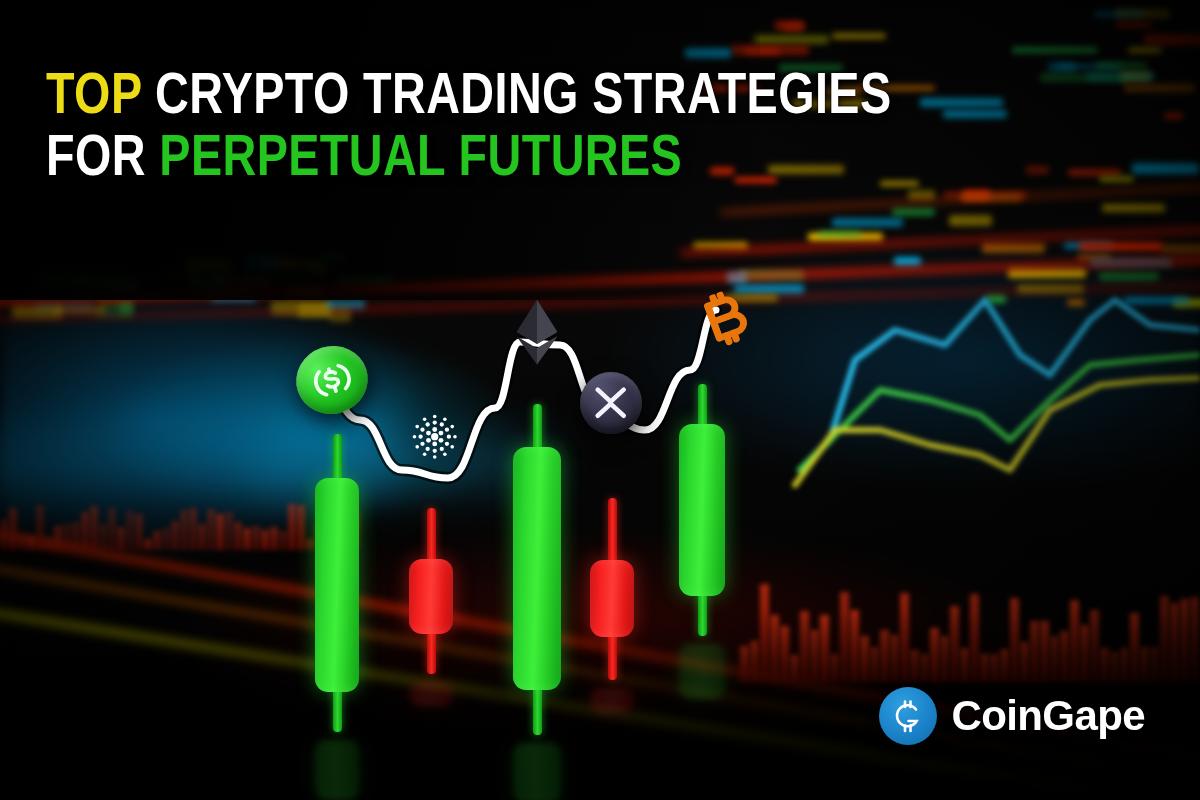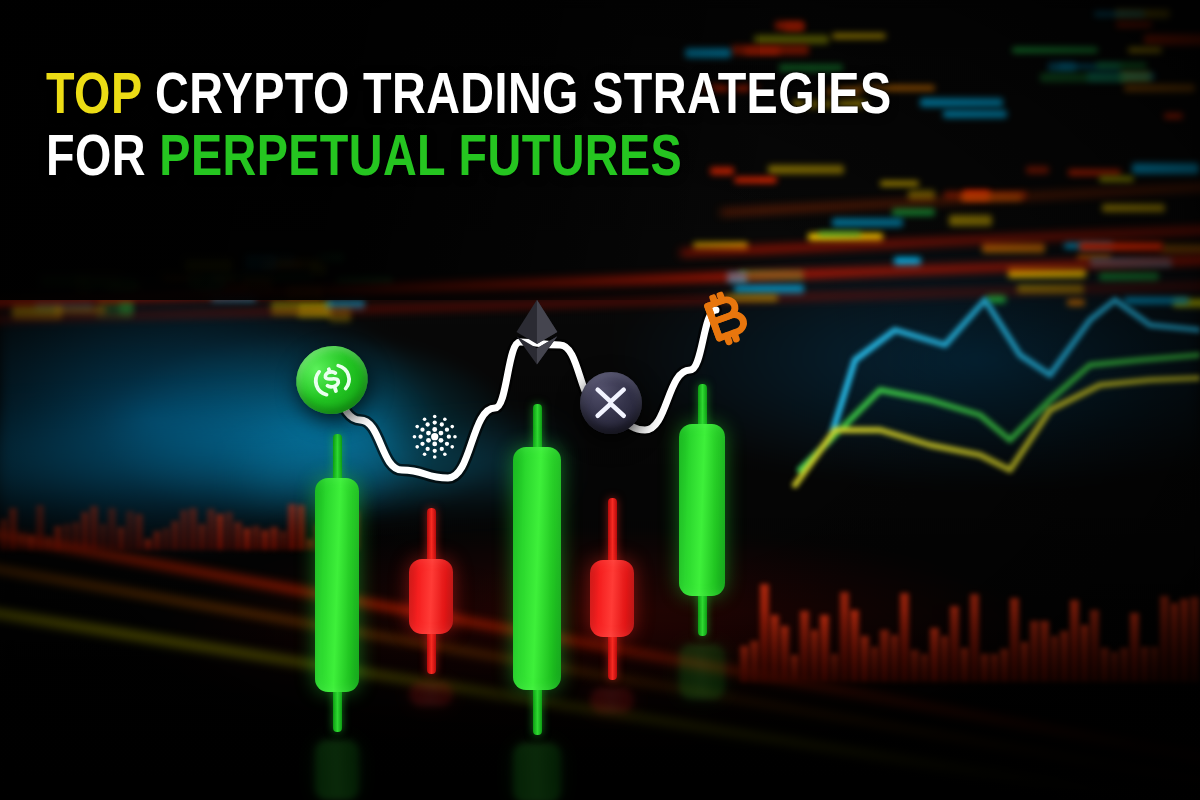--- a/index.html
+++ b/index.html
@@ -432,14 +432,28 @@
               <line x1="10" y1="1.5" x2="10" y2="5"></line>
               <line x1="14" y1="1.5" x2="14" y2="5"></line>
               <line x1="10" y1="23.8" x2="10" y2="27.5"></line>
               <line x1="14" y1="23.8" x2="14" y2="27.5"></line>
             </g>
           </svg>
         </span>
       </div>
     </div>
 
+  <div id="logo">
+    <div id="logo-mark">
+      <svg width="40" height="40" viewBox="0 0 40 40" aria-hidden="true">
+        <g stroke="#fff" stroke-width="2.6" fill="none" stroke-linecap="round">
+          <path d="M28 13.5a10.5 10.5 0 1 0 .6 11.5H20.5"></path>
+          <line x1="17" y1="5.5" x2="17" y2="11"></line>
+          <line x1="22.5" y1="5.5" x2="22.5" y2="11"></line>
+          <line x1="17" y1="29.5" x2="17" y2="35"></line>
+          <line x1="22.5" y1="29.5" x2="22.5" y2="35"></line>
+        </g>
+      </svg>
+    </div>
+    <div id="logo-text">CoinGape</div>
+  </div>
 
 </div>
 
 </body></html>

